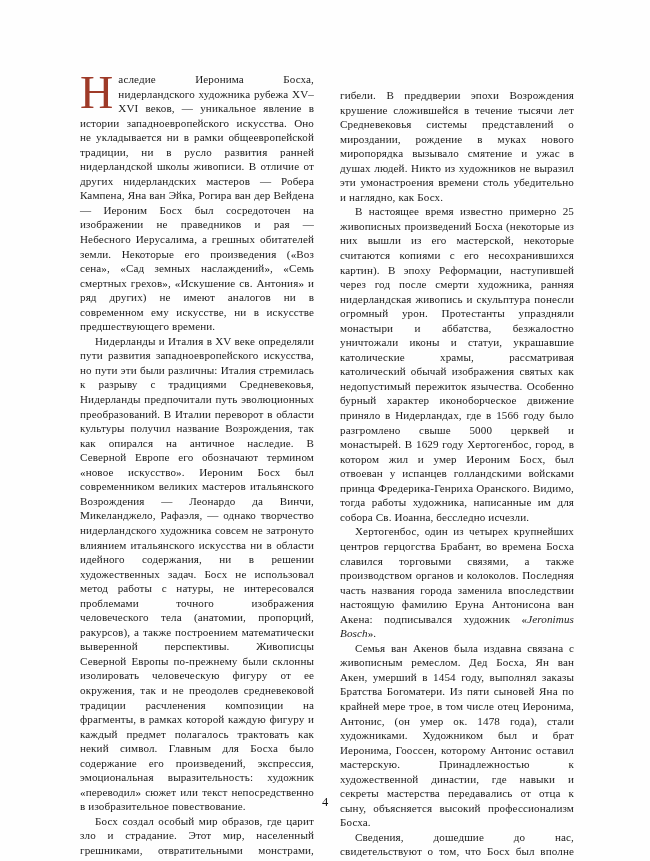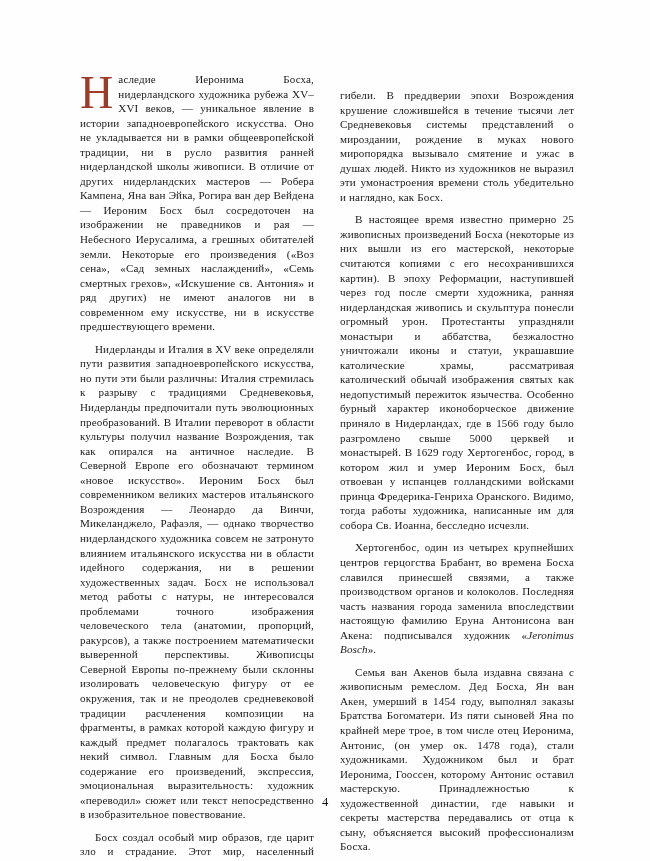--- a/index.html
+++ b/index.html
@@ -38,21 +38,20 @@
     text-align: justify;
     text-justify: inter-word;
     font-size: 11.1px;
     line-height: 14.55px;
     letter-spacing: 0.01em;
     hyphens: manual;
     word-spacing: 0.01em;
   }
   p.indent {
     text-indent: 15px;
-    margin-top: 8px;
   }
   p.cont {
     text-indent: 0;
     margin-top: 16px;
   }
   .dropcap-para {
     text-indent: 0;
   }
   .dropcap {
     float: left;
@@ -94,21 +93,21 @@
       <p class="indent">Босх создал особый мир образов, где царит зло и страдание. Этот мир, населенный грешниками, отвратительными монстрами, демонами, предстает перед нами как «Царство Антихриста», «Новый Вавилон», заслуживающий разрушения и</p>
 
     </div>
 
     <div class="col">
 
       <p class="cont">гибели. В преддверии эпохи Возрождения крушение сложившейся в течение тысячи лет Средневековья системы представлений о мироздании, рождение в муках нового миропорядка вызывало смятение и ужас в душах людей. Никто из художников не выразил эти умонастроения времени столь убедительно и наглядно, как Босх.</p>
 
       <p class="indent">В настоящее время известно примерно 25 живописных произведений Босха (некоторые из них вышли из его мастерской, некоторые считаются копиями с его несохранившихся картин). В эпоху Реформации, наступившей через год после смерти художника, ранняя нидерландская живопись и скульптура понесли огромный урон. Протестанты упраздняли монастыри и аббатства, безжалостно уничтожали иконы и статуи, украшавшие католические храмы, рассматривая католический обычай изображения святых как недопустимый пережиток язычества. Особенно бурный характер иконоборческое движение приняло в Нидерландах, где в 1566 году было разгромлено свыше 5000 церквей и монастырей. В 1629 году Хертогенбос, город, в котором жил и умер Иероним Босх, был отвоеван у испанцев голландскими войсками принца Фредерика-Генриха Оранского. Видимо, тогда работы художника, написанные им для собора Св. Иоанна, бесследно исчезли.</p>
 
-      <p class="indent"><span>Хертогенбос, один из четырех крупнейших центров герцогства Брабант, во времена Босха славился принесшей связями, а также производством органов и колоколов. Последняя часть названия города заменила впоследствии настоящую фамилию Еруна Антонисона ван Акена: подписывался художник «</span><span class="italic">Jeronimus Bosch</span><span>».</span></p>
+      <p class="indent"><span>Хертогенбос, один из четырех крупнейших центров герцогства Брабант, во времена Босха славился торговыми связями, а также производством органов и колоколов. Последняя часть названия города заменила впоследствии настоящую фамилию Еруна Антонисона ван Акена: подписывался художник «</span><span class="italic">Jeronimus Bosch</span><span>».</span></p>
 
       <p class="indent">Семья ван Акенов была издавна связана с живописным ремеслом. Дед Босха, Ян ван Акен, умерший в 1454 году, выполнял заказы Братства Богоматери. Из пяти сыновей Яна по крайней мере трое, в том числе отец Иеронима, Антонис, (он умер ок. 1478 года), стали художниками. Художником был и брат Иеронима, Гооссен, которому Антонис оставил мастерскую. Принадлежностью к художественной династии, где навыки и секреты мастерства передавались от отца к сыну, объясняется высокий профессионализм Босха.</p>
 
       <p class="indent">Сведения, дошедшие до нас, свидетельствуют о том, что Босх был вполне благополучным и уважаемым человеком. Он был женат на знатной женщине — Алейт Гойартс ван дер Меервенне, принесшей в приданое солидное состояние и передавшей мужу право им распоряжаться.</p>
 
     </div>
 
   </div>
 
   <div class="folio">4</div>

